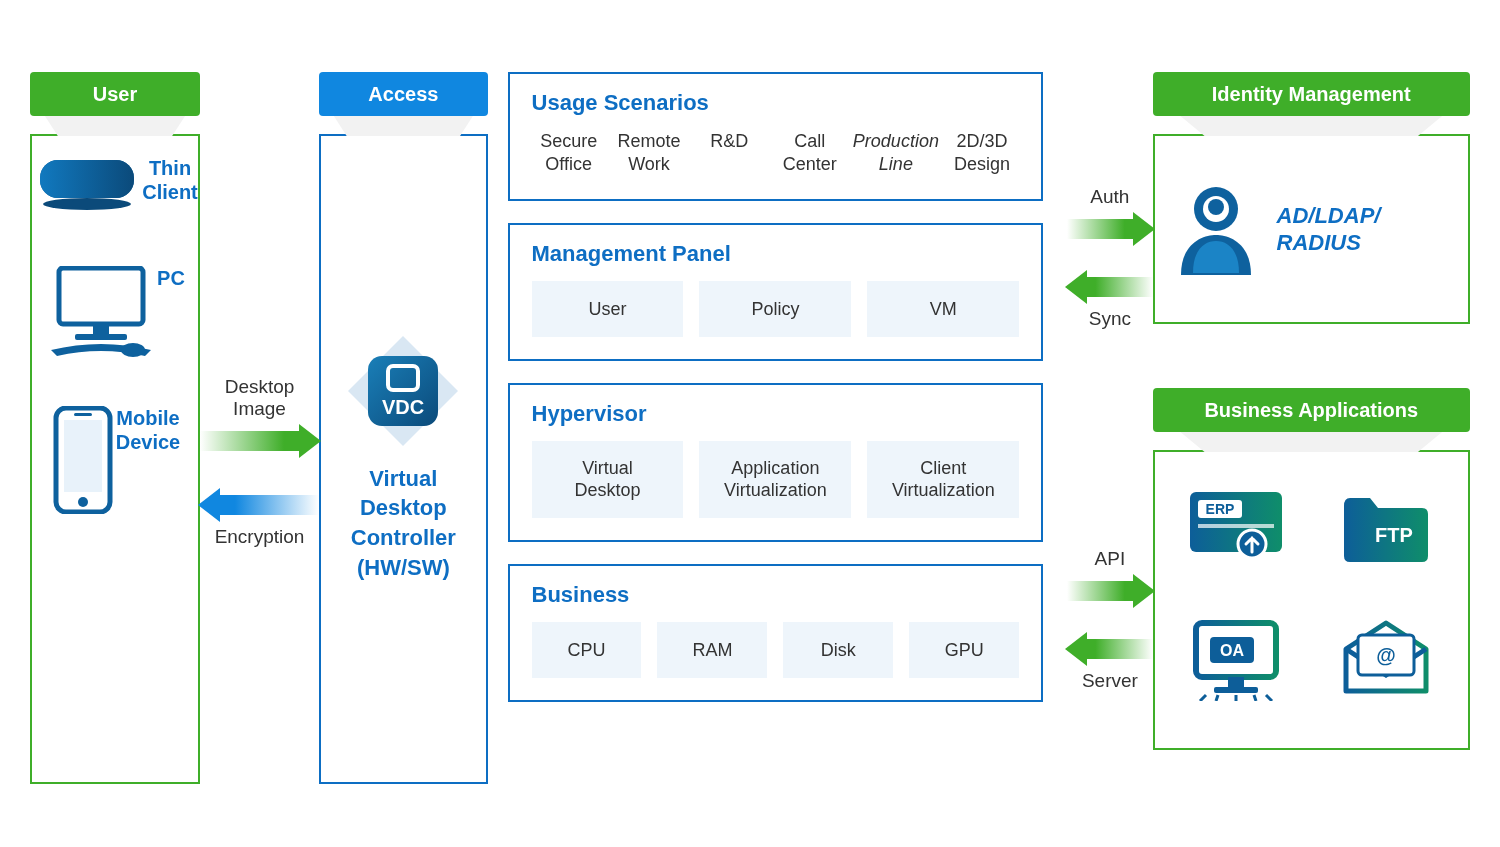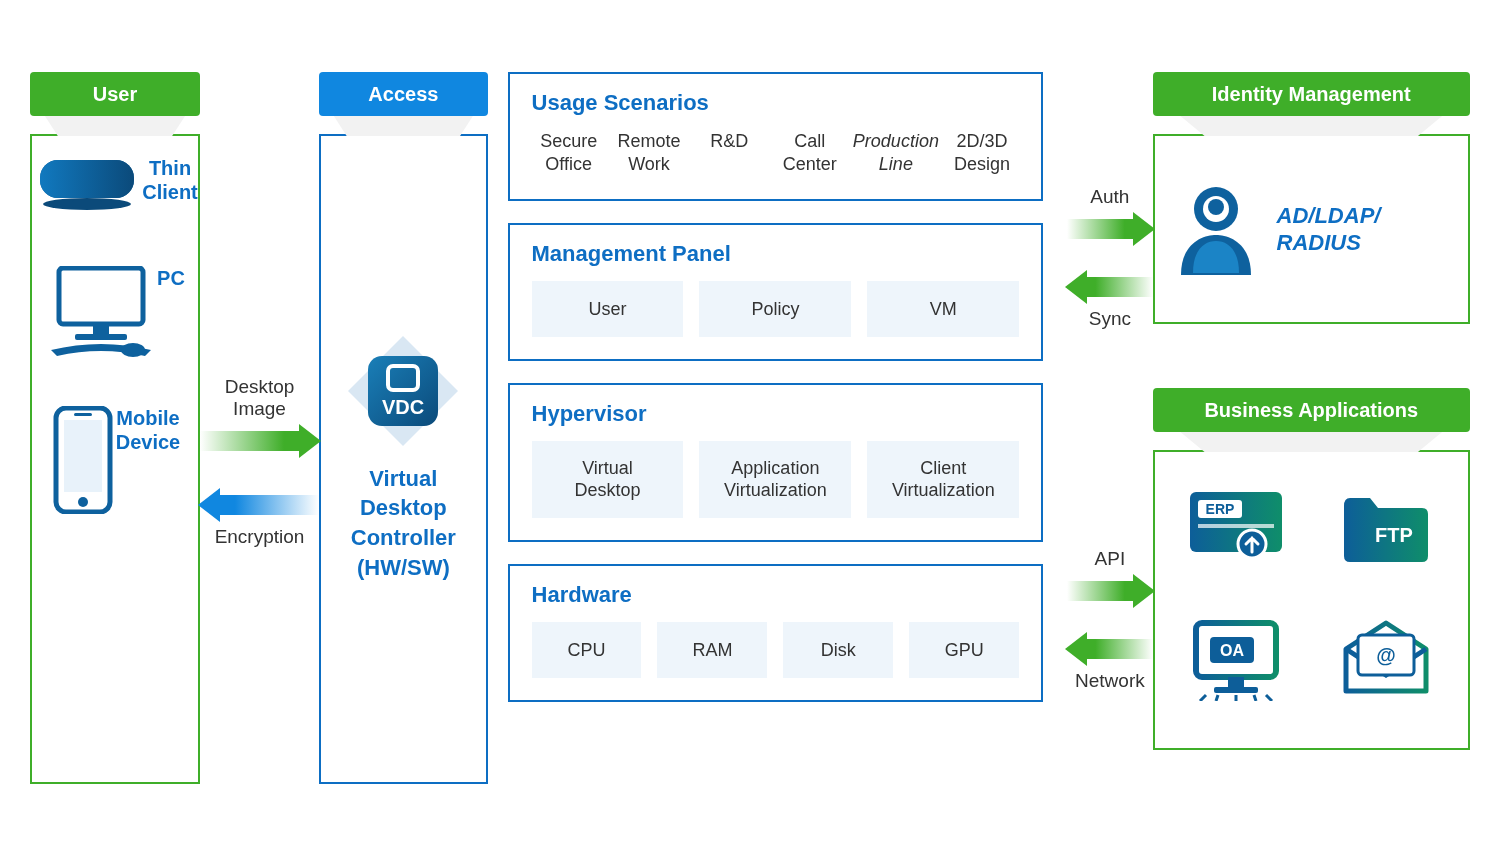--- a/index.html
+++ b/index.html
@@ -269,21 +269,21 @@
         <div class="tile" style="white-space:pre-line;">Virtual
 Desktop</div>
         <div class="tile" style="white-space:pre-line;">Application
 Virtualization</div>
         <div class="tile" style="white-space:pre-line;">Client
 Virtualization</div>
       </div>
     </div>
 
     <div class="panel">
-      <h3>Hardware</h3>
+      <h3>Business</h3>
       <div class="tiles">
         <div class="tile">CPU</div>
         <div class="tile">RAM</div>
         <div class="tile">Disk</div>
         <div class="tile">GPU</div>
       </div>
     </div>
   </div>
 
   <div class="spacer spacer-c" style="padding-top:110px;padding-left:24px;">
@@ -304,21 +304,21 @@
     <div class="arrow-label">API</div>
     <div class="arrow-h">
       <div class="shaft" style="background:linear-gradient(90deg,rgba(63,174,41,0) 0%,var(--green) 80%);right:14px;"></div>
       <div class="head" style="right:-2px;border-left:22px solid var(--green);"></div>
     </div>
     <div style="height:24px;"></div>
     <div class="arrow-h">
       <div class="shaft" style="background:linear-gradient(270deg,rgba(63,174,41,0) 0%,var(--green) 80%);left:14px;"></div>
       <div class="head" style="left:-2px;border-right:22px solid var(--green);"></div>
     </div>
-    <div class="arrow-label">Network</div>
+    <div class="arrow-label">Server</div>
   </div>
 
   <div class="col col-right">
     <div class="pill green">Identity Management</div>
     <div class="skirt"></div>
     <div class="idbox" style="margin-top:-2px;height:190px;">
       <svg width="86" height="100" viewBox="0 0 86 100">
         <circle cx="43" cy="30" r="22" fill="#0E619E"></circle>
         <circle cx="43" cy="30" r="13" fill="#FFFFFF"></circle>
         <circle cx="43" cy="28" r="8" fill="#0E619E"></circle>

